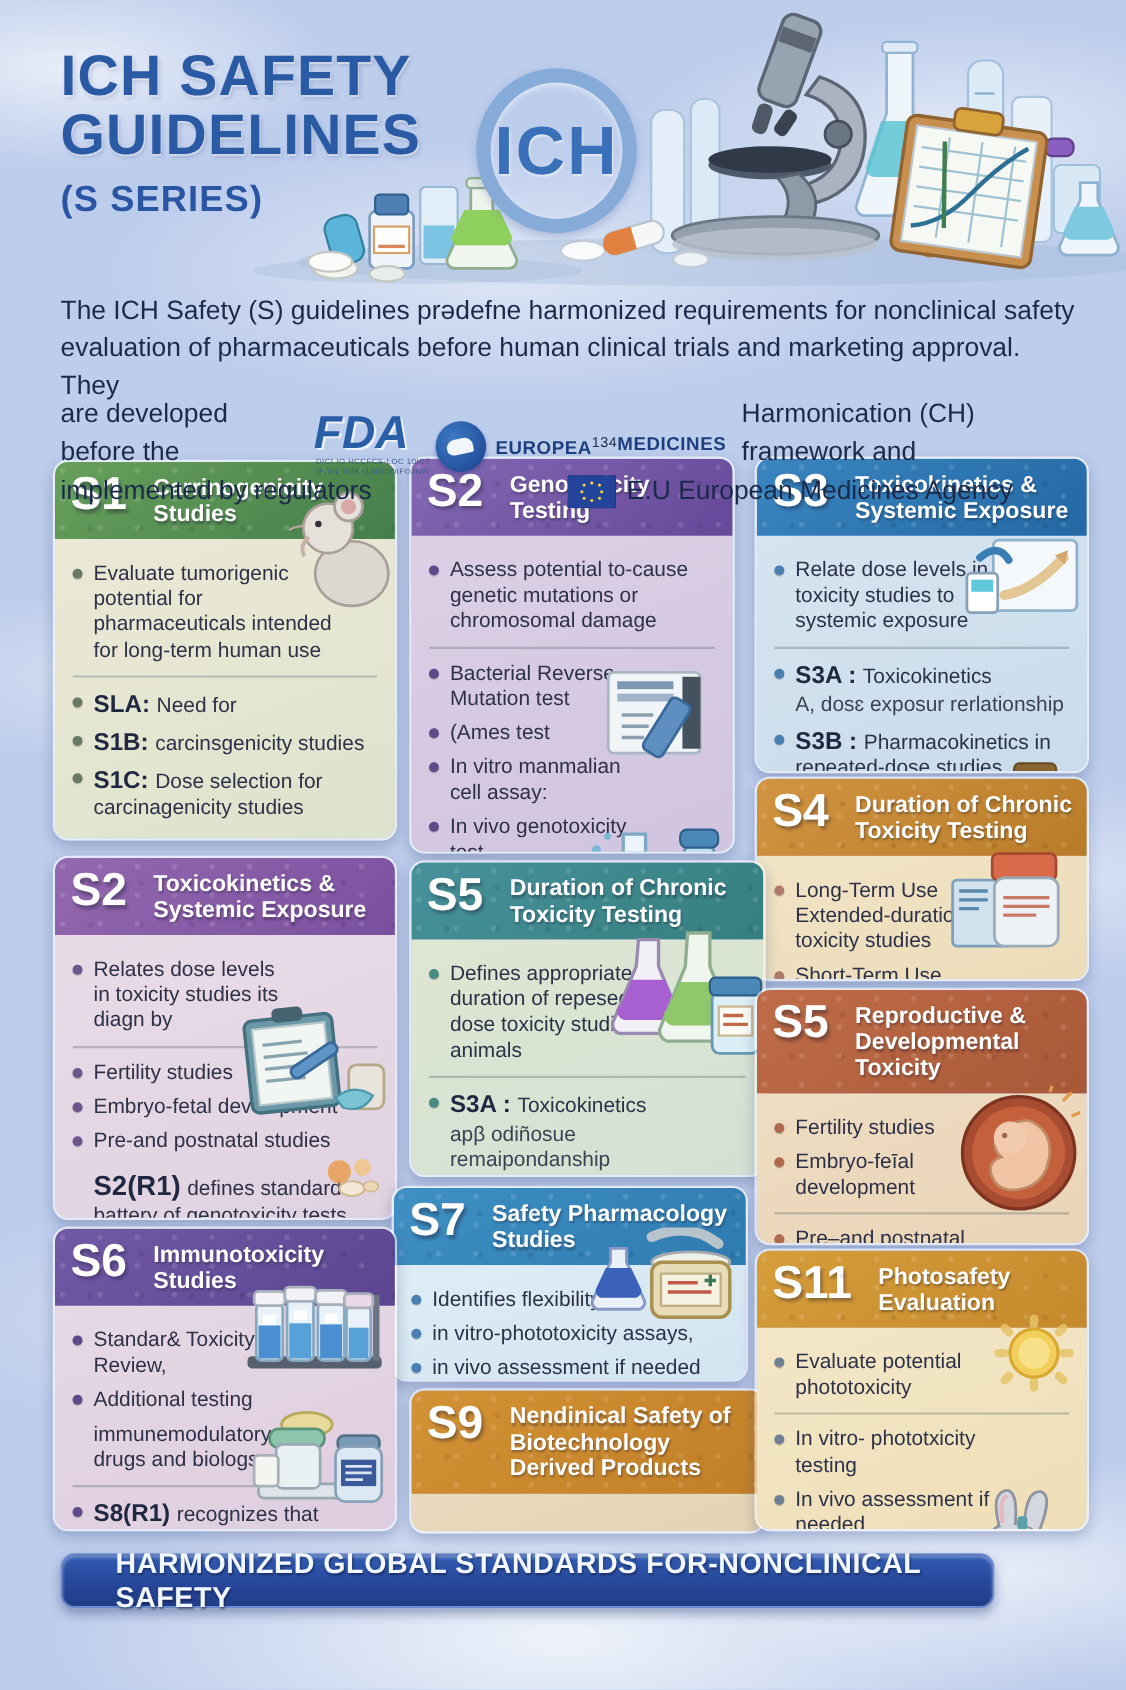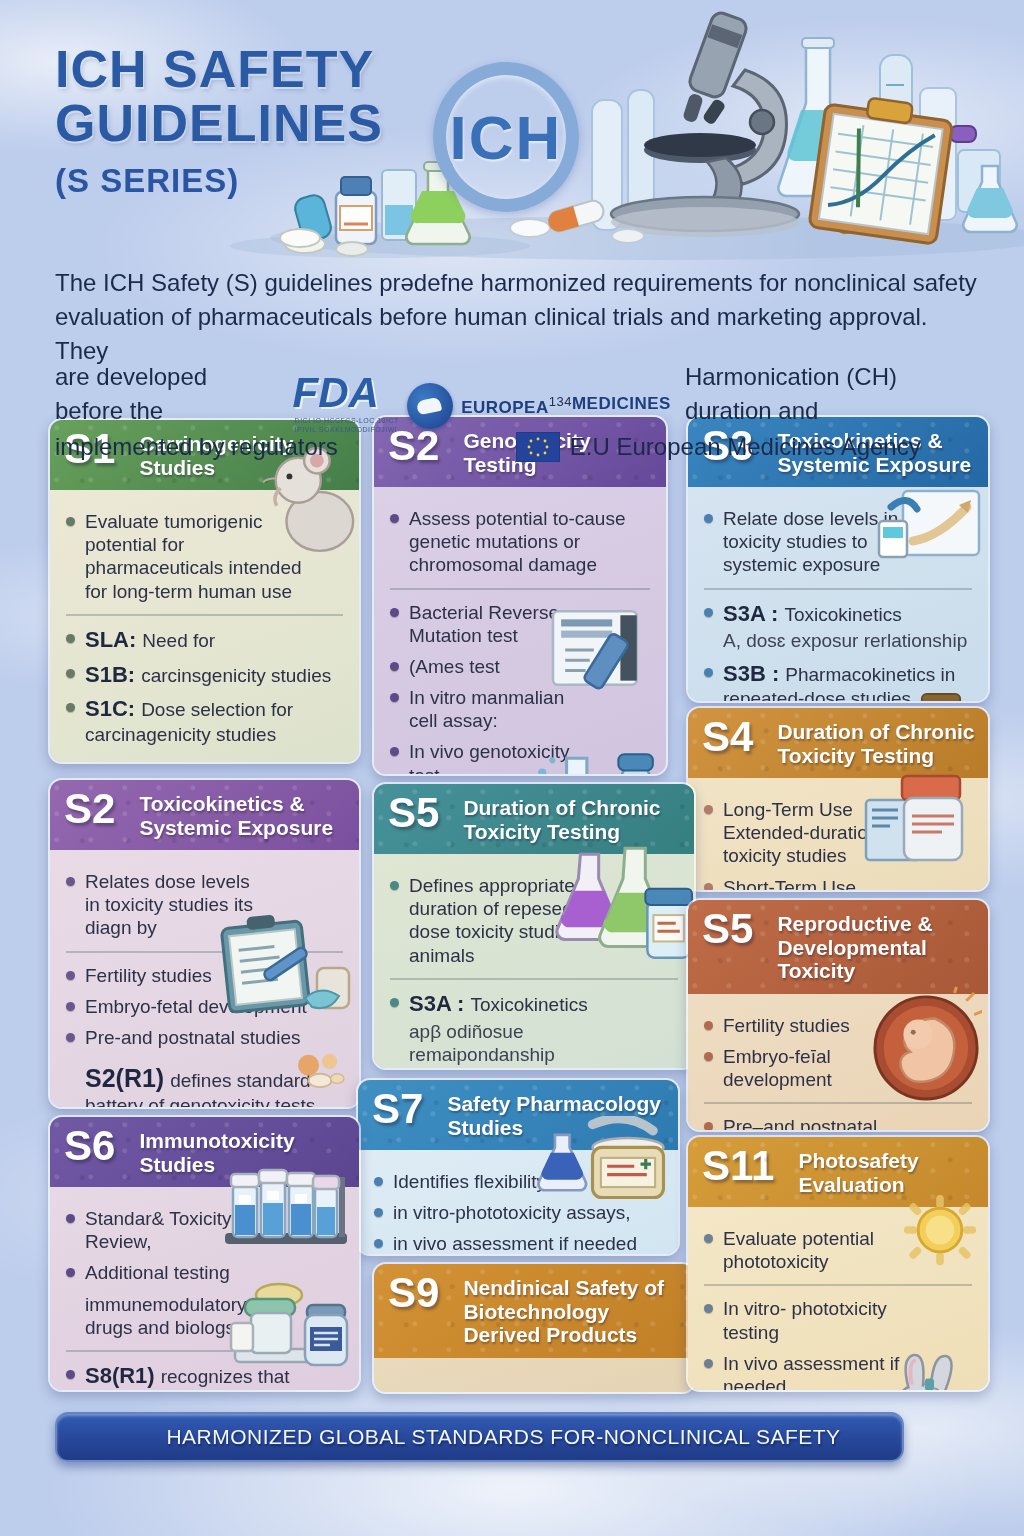--- a/index.html
+++ b/index.html
@@ -119,21 +119,21 @@
   .s6 .deco0{top:-30px;right:4px;width:136px;height:98px;}
   .s6 .deco1{top:82px;right:4px;width:126px;height:102px;}
   .s11 .deco0{top:-14px;right:10px;width:76px;height:76px;}
   .s11 .deco1{bottom:0;right:0;width:114px;height:134px;}
   
   .footer-banner{position:absolute;left:55px;top:1412px;width:845px;height:46px;z-index:3;
     border-radius:13px;background:linear-gradient(180deg,#315cb4 0%,#27479a 55%,#203c88 100%);
     border:2px solid rgba(120,150,210,.8);
     box-shadow:inset 0 2px 3px rgba(255,255,255,.35), 0 5px 10px rgba(30,50,110,.4);
     display:flex;align-items:center;justify-content:center;}
-  .footer-banner span{color:#f2f6fd;font-weight:normal;font-size:21px;letter-spacing:.5px;
+  .footer-banner span{color:#f2f6fd;font-weight:bold;font-size:26px;letter-spacing:.5px;
     text-shadow:1px 2px 2px rgba(10,20,50,.5);margin-left:48px;}
 </style>
 </head>
 <body>
 
 <div id="poster">
 
   <svg class="hero-art" viewBox="0 0 1024 260" xmlns="http://www.w3.org/2000/svg">
     <ellipse cx="660" cy="238" rx="390" ry="22" fill="#9fb6d8" opacity="0.35"></ellipse>
     <ellipse cx="380" cy="246" rx="150" ry="12" fill="#9fb6d8" opacity="0.3"></ellipse>
@@ -233,21 +233,21 @@
           <span>IPIVIL SOKKLMODDIFOJIWI</span>
         </span>
       </span>
       <span class="ema-logo">
         <span class="ema-circle"></span>
         <span class="ema-text">
           <span class="ema-l1"><span>EUROPEA</span><sup>134</sup></span>
           <span class="ema-l2">MEDICINES</span>
         </span>
       </span>
-      <span>Harmonication (CH) duration and</span>
+      <span>Harmonication (CH) framework and</span>
     </div>
     <div class="intro-row4">
       <span>implemented by regulators</span>
       <span class="eu-flag">
         <svg viewBox="0 0 44 30" xmlns="http://www.w3.org/2000/svg">
           <rect width="44" height="30" rx="2" fill="#24439a" stroke="#1a3278"></rect>
           <g fill="#f4d33f">
             <circle cx="22" cy="7" r="1.4"></circle>
               <circle cx="22" cy="23" r="1.4"></circle>
             <circle cx="15" cy="9" r="1.4"></circle>

